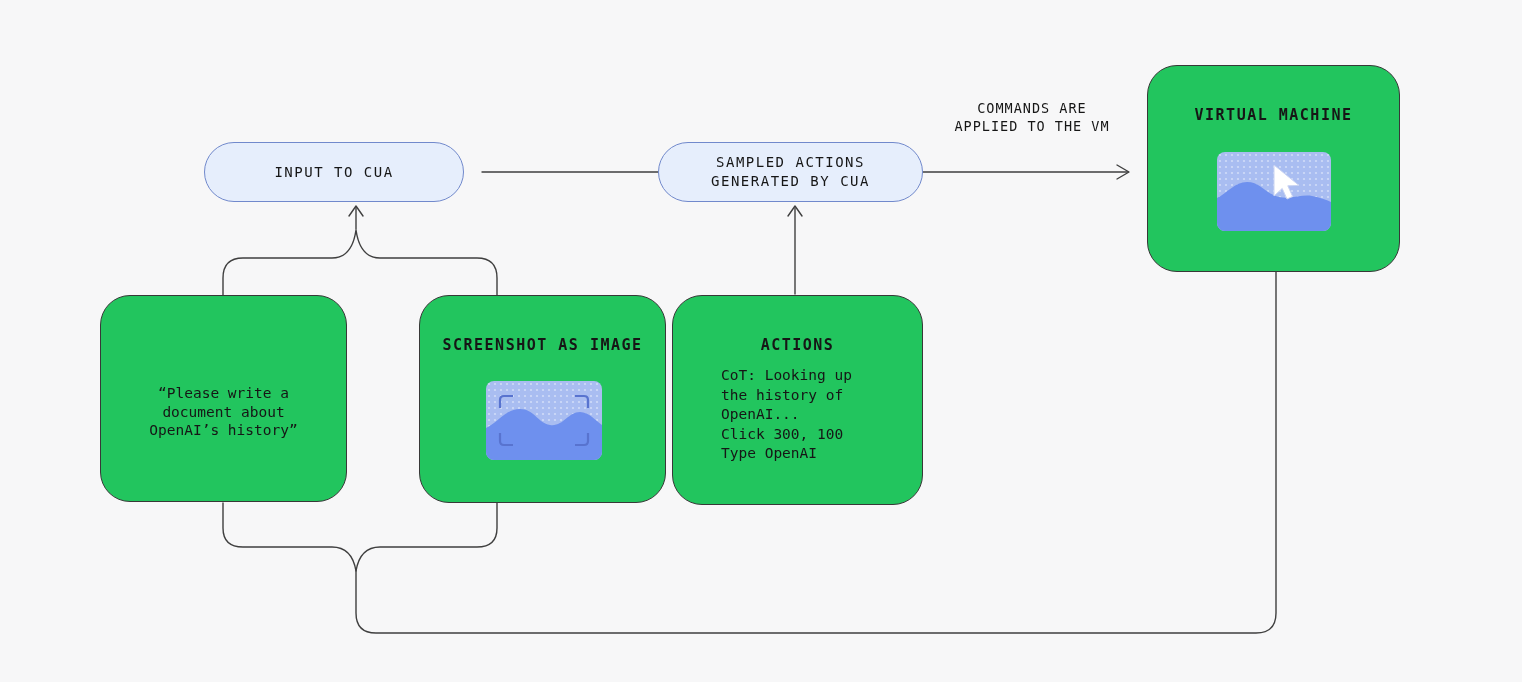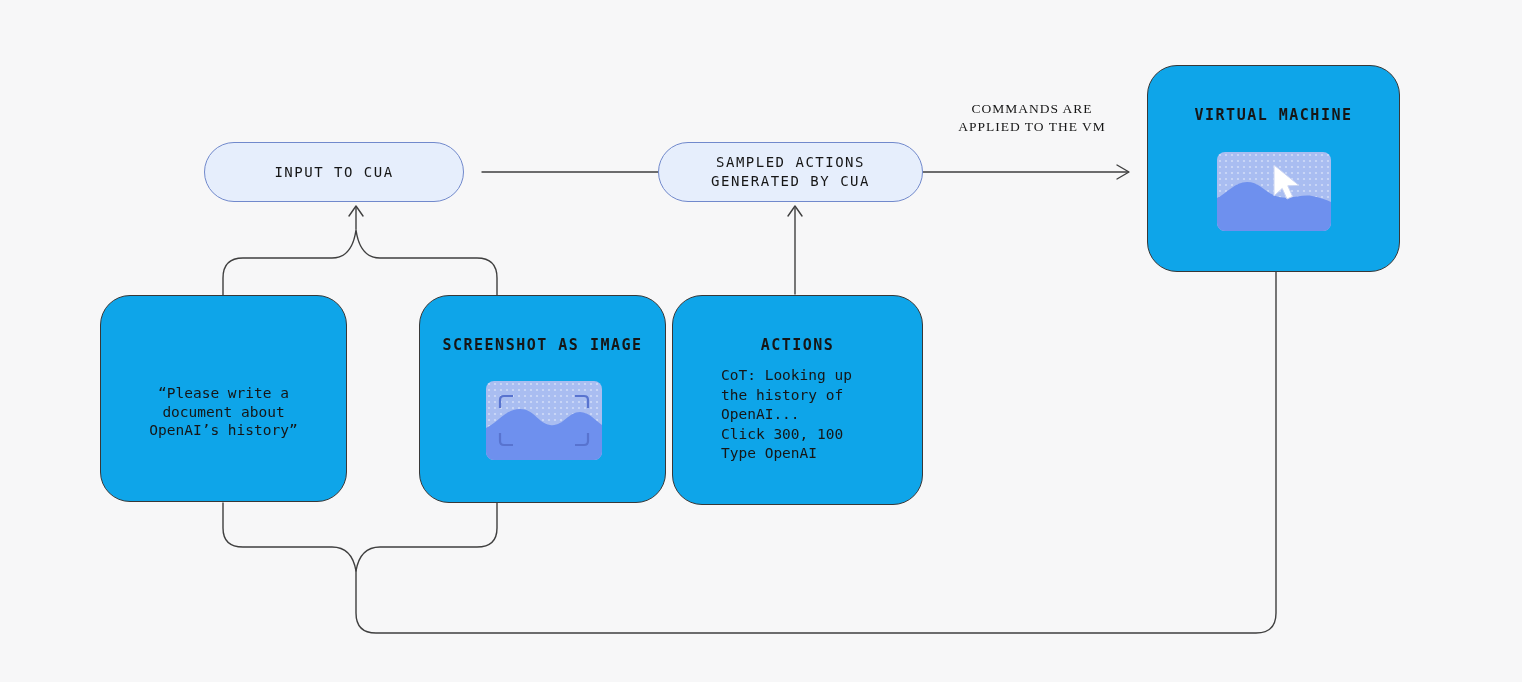--- a/index.html
+++ b/index.html
@@ -8,21 +8,21 @@
     width:1522px;height:682px;
     background:#f7f7f8;
     font-family:"DejaVu Sans Mono","Liberation Mono",monospace;
     color:#161616;
     overflow:hidden;
   }
   svg.wires{position:absolute;left:0;top:0;width:1522px;height:682px;}
   .node{
     position:absolute;
     box-sizing:border-box;
-    background:#0ea5e9;
+    background:#22c55e;
     border:1.5px solid #383838;
     border-radius:30px;
   }
   .pill{
     position:absolute;
     box-sizing:border-box;
     background:#e6eefc;
     border:1.5px solid #7189cc;
     border-radius:32px;
     display:flex;flex-direction:column;
@@ -84,21 +84,21 @@
 
   <div class="pill" style="left:204px;top:142px;width:260px;height:60px;">
     <span class="lbl">INPUT TO CUA</span>
   </div>
 
   <div class="pill" style="left:658px;top:142px;width:265px;height:60px;">
     <span class="lbl">SAMPLED ACTIONS</span>
     <span class="lbl">GENERATED BY CUA</span>
   </div>
 
-  <div class="arrow-caption" style="left:902px;top:100px;width:260px;font-family:Liberation Serif, serif;">
+  <div class="arrow-caption" style="left:902px;top:100px;width:260px;">
     <div>COMMANDS ARE</div>
     <div>APPLIED TO THE VM</div>
   </div>
 
   <div class="node" style="left:1147px;top:65px;width:253px;height:207px;">
     <div class="node-title" style="top:40px;">VIRTUAL MACHINE</div>
     <svg class="thumb" style="left:69px;top:86px;" width="114" height="79" viewBox="0 0 114 79">
       <defs>
         <clipPath id="vmclip">
             <rect x="0" y="0" width="114" height="79" rx="8"></rect>

